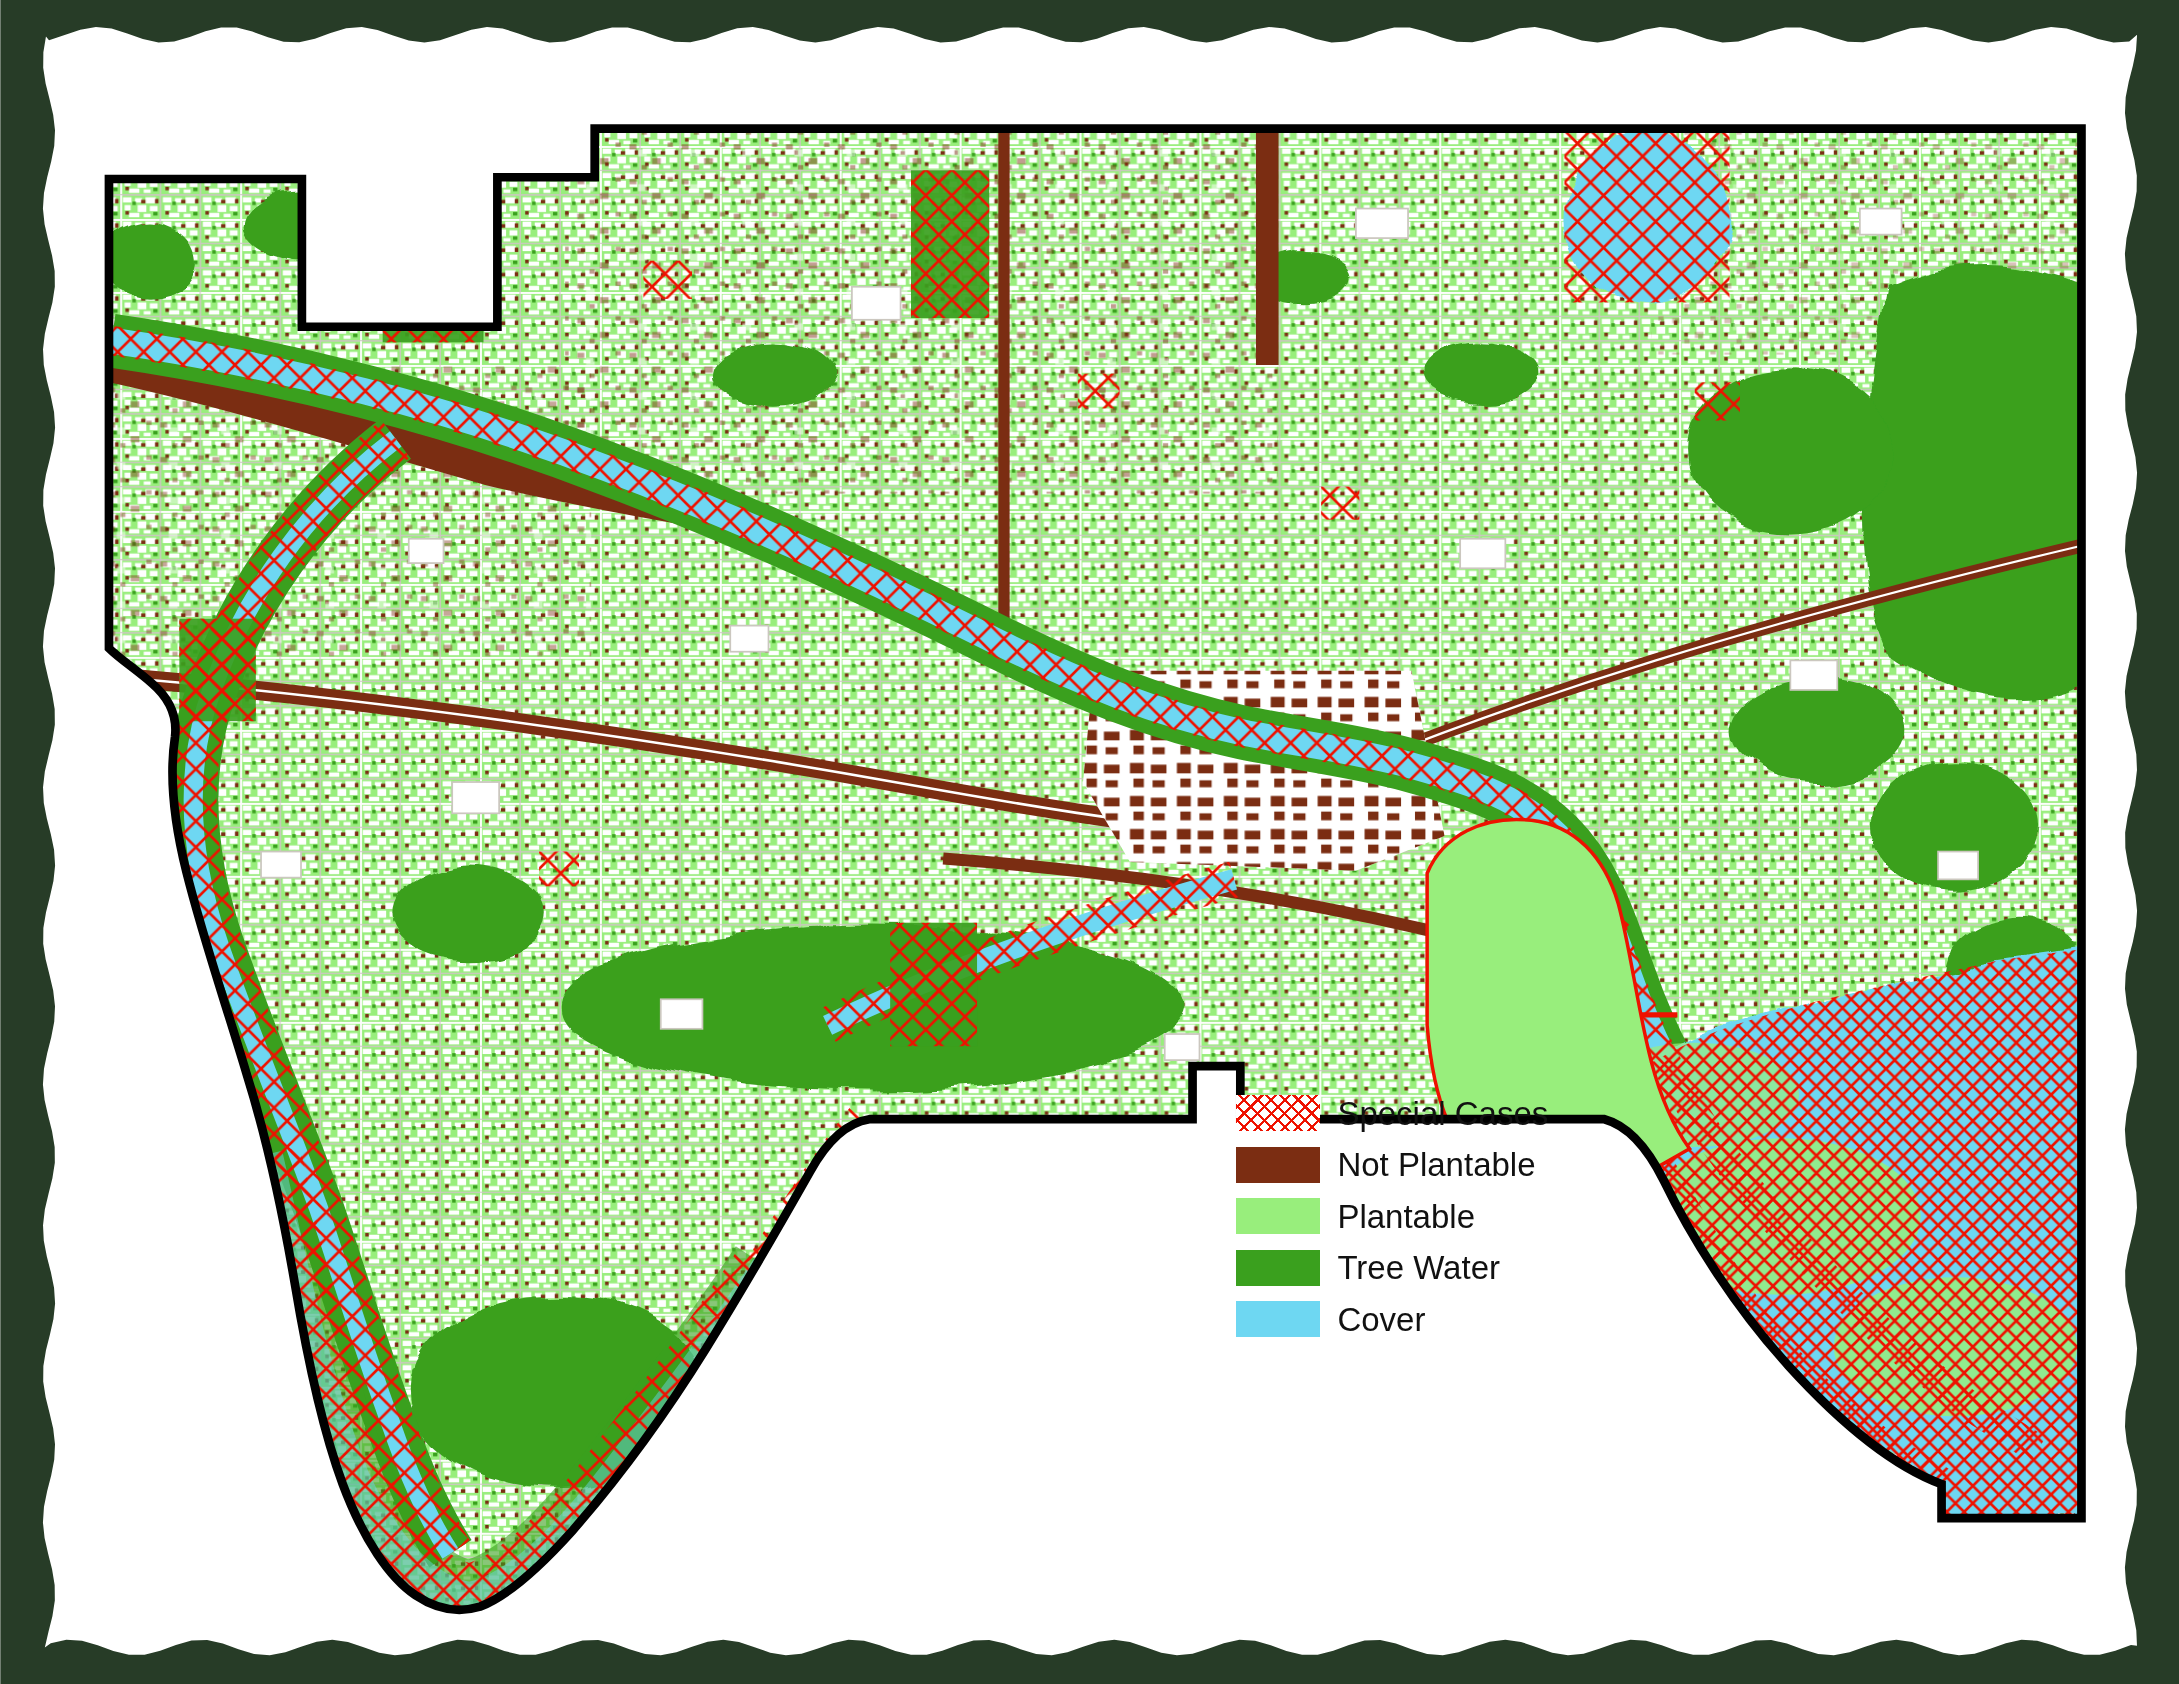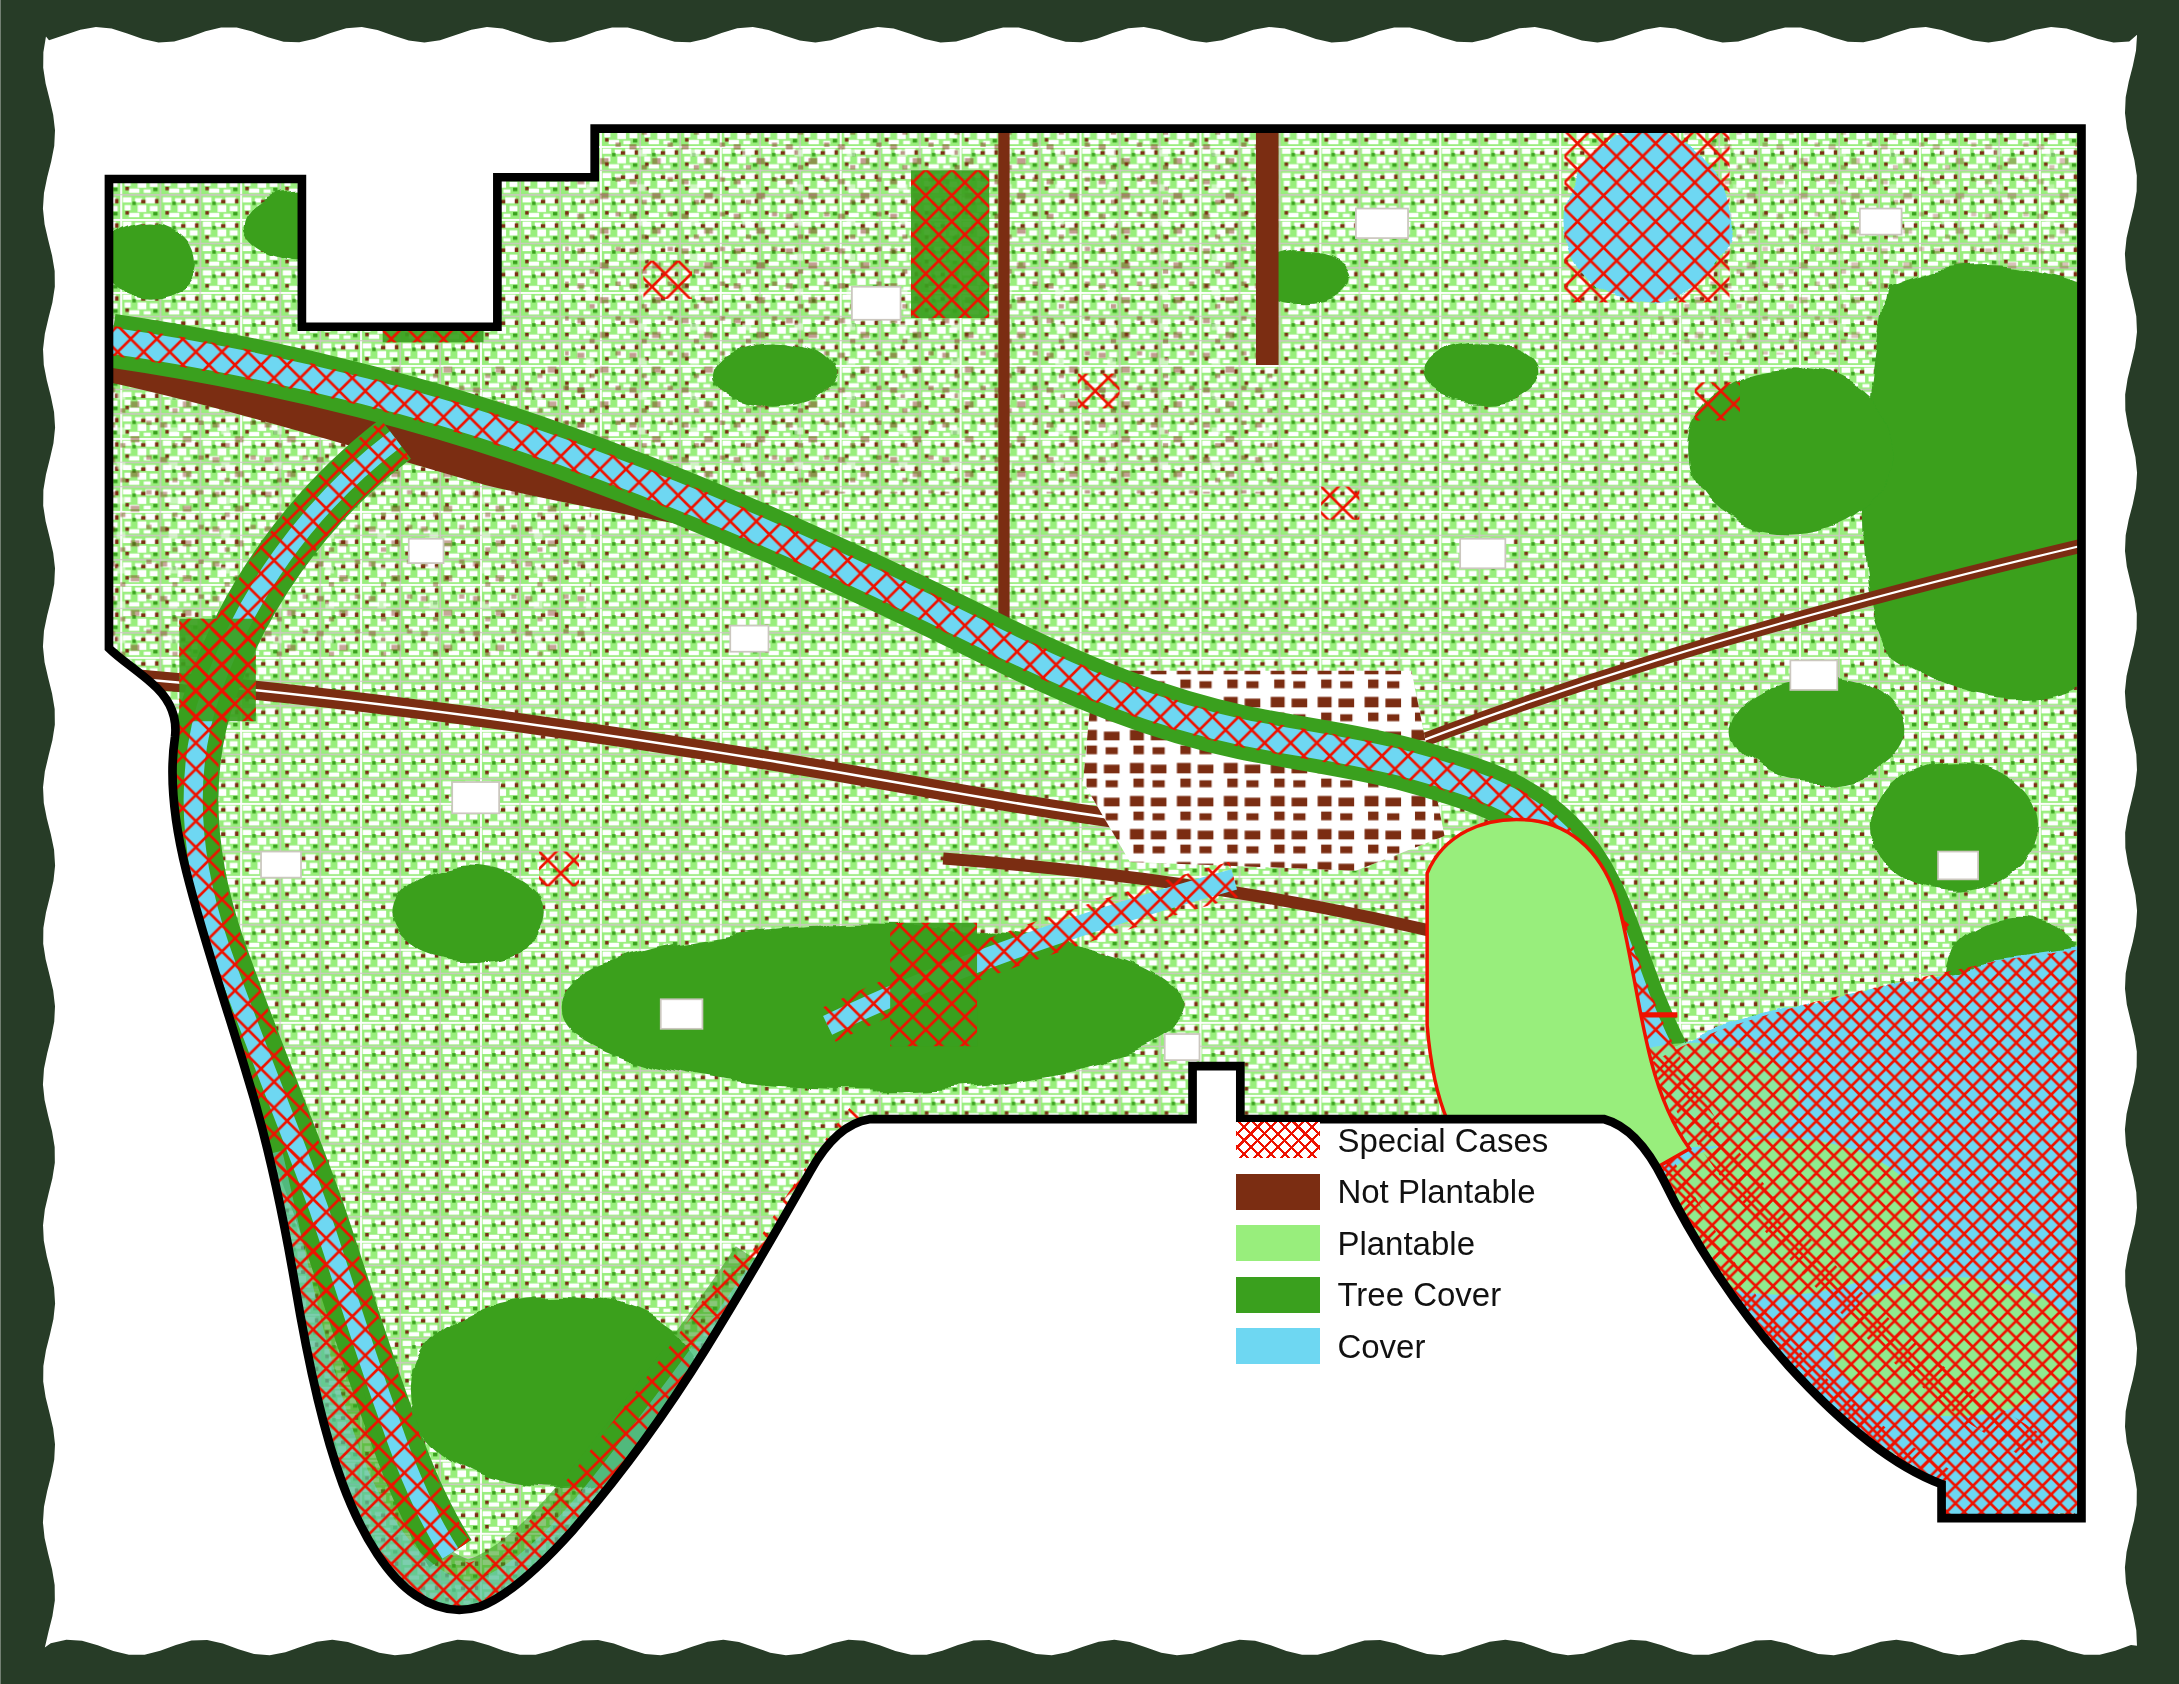--- a/index.html
+++ b/index.html
@@ -1,21 +1,21 @@
 <!DOCTYPE html>
 <html style="--c-special: #EE1100; --c-notplantable: #7B2D12; --c-plantable: #98EE7C; --c-treecover: #3AA01E; --c-water: #6ED7F2; --c-street: #CBC7BF; --c-boundary: #000000;font-size:14px"><head>
 <meta charset="utf-8">
 <style>
   html,body{margin:0;padding:0;background:#ffffff;}
   .page{position:relative;width:2180px;height:1684px;background:#ffffff;overflow:hidden;
         font-family:"Liberation Sans", sans-serif;}
   .frame-svg,.map-svg{position:absolute;left:0;top:0;width:2180px;height:1684px;}
   .map-svg{z-index:1;}
   .frame-svg{z-index:3;pointer-events:none;}
-  .legend{position:absolute;left:1236px;top:1122px;z-index:2;display:flex;flex-direction:column;}
+  .legend{position:absolute;left:1236px;top:1095px;z-index:2;display:flex;flex-direction:column;}
   .legend-row{display:flex;align-items:center;height:36px;margin-bottom:15.6px;}
   .legend-swatch{width:84px;height:36px;flex:0 0 84px;margin-right:17.4px;}
   .legend-label{font-size:33px;color:#111111;line-height:1;white-space:nowrap;}
   .sw-crosshatch{
     background-image:
       repeating-linear-gradient(45deg, transparent 0px, transparent 7.4px, var(--c-special) 7.4px, var(--c-special) 9.6px),
       repeating-linear-gradient(-45deg, transparent 0px, transparent 7.4px, var(--c-special) 7.4px, var(--c-special) 9.6px);
     background-color:#ffffff;}
 </style>
 </head>
@@ -229,21 +229,21 @@
     <div class="legend-row">
       <span class="legend-swatch" style="background: rgb(123, 45, 18);"></span>
       <span class="legend-label">Not Plantable</span>
     </div>
     <div class="legend-row">
       <span class="legend-swatch" style="background: rgb(152, 238, 124);"></span>
       <span class="legend-label">Plantable</span>
     </div>
     <div class="legend-row">
       <span class="legend-swatch" style="background: rgb(58, 160, 30);"></span>
-      <span class="legend-label">Tree Cover</span>
+      <span class="legend-label">Tree Water</span>
     </div>
     <div class="legend-row">
       <span class="legend-swatch" style="background: rgb(110, 215, 242);"></span>
       <span class="legend-label">Cover</span>
     </div>
   </div>
 
   <svg class="frame-svg" viewBox="0 0 2508 1938">
     <path id="framepath" fill-rule="evenodd" d="M0,0H2508V1938H0Z M56.0,46.4L74.0,40.4L92.0,34.1L110.0,31.0L128.0,32.8L146.0,38.5L164.0,45.0L182.0,48.8L200.0,47.8L218.0,42.6L236.0,36.0L254.0,31.6L272.0,31.7L290.0,36.3L308.0,43.0L326.0,48.0L344.0,48.7L362.0,44.7L380.0,38.1L398.0,32.6L416.0,31.1L434.0,34.4L452.0,40.8L470.0,46.7L488.0,49.0L506.0,46.4L524.0,40.4L542.0,34.1L560.0,31.0L578.0,32.8L596.0,38.5L614.0,45.0L632.0,48.8L650.0,47.8L668.0,42.6L686.0,36.0L704.0,31.6L722.0,31.7L740.0,36.3L758.0,43.0L776.0,48.0L794.0,48.7L812.0,44.7L830.0,38.1L848.0,32.6L866.0,31.1L884.0,34.4L902.0,40.8L920.0,46.7L938.0,49.0L956.0,46.4L974.0,40.4L992.0,34.1L1010.0,31.0L1028.0,32.8L1046.0,38.5L1064.0,45.0L1082.0,48.8L1100.0,47.8L1118.0,42.6L1136.0,36.0L1154.0,31.6L1172.0,31.7L1190.0,36.3L1208.0,43.0L1226.0,48.0L1244.0,48.7L1262.0,44.7L1280.0,38.1L1298.0,32.6L1316.0,31.1L1334.0,34.4L1352.0,40.8L1370.0,46.7L1388.0,49.0L1406.0,46.4L1424.0,40.4L1442.0,34.1L1460.0,31.0L1478.0,32.8L1496.0,38.5L1514.0,45.0L1532.0,48.8L1550.0,47.8L1568.0,42.6L1586.0,36.0L1604.0,31.6L1622.0,31.7L1640.0,36.3L1658.0,43.0L1676.0,48.0L1694.0,48.7L1712.0,44.7L1730.0,38.1L1748.0,32.6L1766.0,31.1L1784.0,34.4L1802.0,40.8L1820.0,46.7L1838.0,49.0L1856.0,46.4L1874.0,40.4L1892.0,34.1L1910.0,31.0L1928.0,32.8L1946.0,38.5L1964.0,45.0L1982.0,48.8L2000.0,47.8L2018.0,42.6L2036.0,36.0L2054.0,31.6L2072.0,31.7L2090.0,36.3L2108.0,43.0L2126.0,48.0L2144.0,48.7L2162.0,44.7L2180.0,38.1L2198.0,32.6L2216.0,31.1L2234.0,34.4L2252.0,40.8L2270.0,46.7L2288.0,49.0L2306.0,46.4L2324.0,40.4L2342.0,34.1L2360.0,31.0L2378.0,32.8L2396.0,38.5L2414.0,45.0L2432.0,48.8L2450.0,47.8L2459.0,40.0L2457.8,58.0L2454.1,76.0L2449.4,94.0L2445.9,112.0L2445.1,130.0L2447.2,148.0L2451.5,166.0L2455.9,184.0L2458.7,202.0L2458.5,220.0L2455.5,238.0L2451.0,256.0L2446.9,274.0L2445.0,292.0L2446.2,310.0L2449.9,328.0L2454.6,346.0L2458.1,364.0L2458.9,382.0L2456.8,400.0L2452.5,418.0L2448.1,436.0L2445.3,454.0L2445.5,472.0L2448.5,490.0L2453.0,508.0L2457.1,526.0L2459.0,544.0L2457.8,562.0L2454.1,580.0L2449.4,598.0L2445.9,616.0L2445.1,634.0L2447.2,652.0L2451.5,670.0L2455.9,688.0L2458.7,706.0L2458.5,724.0L2455.5,742.0L2451.0,760.0L2446.9,778.0L2445.0,796.0L2446.2,814.0L2449.9,832.0L2454.6,850.0L2458.1,868.0L2458.9,886.0L2456.8,904.0L2452.5,922.0L2448.1,940.0L2445.3,958.0L2445.5,976.0L2448.5,994.0L2453.0,1012.0L2457.1,1030.0L2459.0,1048.0L2457.8,1066.0L2454.1,1084.0L2449.4,1102.0L2445.9,1120.0L2445.1,1138.0L2447.2,1156.0L2451.5,1174.0L2455.9,1192.0L2458.7,1210.0L2458.5,1228.0L2455.5,1246.0L2451.0,1264.0L2446.9,1282.0L2445.0,1300.0L2446.2,1318.0L2449.9,1336.0L2454.6,1354.0L2458.1,1372.0L2458.9,1390.0L2456.8,1408.0L2452.5,1426.0L2448.1,1444.0L2445.3,1462.0L2445.5,1480.0L2448.5,1498.0L2453.0,1516.0L2457.1,1534.0L2459.0,1552.0L2457.8,1570.0L2454.1,1588.0L2449.4,1606.0L2445.9,1624.0L2445.1,1642.0L2447.2,1660.0L2451.5,1678.0L2455.9,1696.0L2458.7,1714.0L2458.5,1732.0L2455.5,1750.0L2451.0,1768.0L2446.9,1786.0L2445.0,1804.0L2446.2,1822.0L2449.9,1840.0L2454.6,1858.0L2458.1,1876.0L2458.9,1894.0L2452.0,1893.0L2434.0,1899.6L2416.0,1904.3L2398.0,1904.4L2380.0,1900.0L2362.0,1893.4L2344.0,1888.2L2326.0,1887.2L2308.0,1891.0L2290.0,1897.5L2272.0,1903.2L2254.0,1905.0L2236.0,1901.9L2218.0,1895.6L2200.0,1889.6L2182.0,1887.0L2164.0,1889.3L2146.0,1895.2L2128.0,1901.6L2110.0,1904.9L2092.0,1903.4L2074.0,1897.9L2056.0,1891.3L2038.0,1887.3L2020.0,1888.0L2002.0,1893.0L1984.0,1899.6L1966.0,1904.3L1948.0,1904.4L1930.0,1900.0L1912.0,1893.4L1894.0,1888.2L1876.0,1887.2L1858.0,1891.0L1840.0,1897.5L1822.0,1903.2L1804.0,1905.0L1786.0,1901.9L1768.0,1895.6L1750.0,1889.6L1732.0,1887.0L1714.0,1889.3L1696.0,1895.2L1678.0,1901.6L1660.0,1904.9L1642.0,1903.4L1624.0,1897.9L1606.0,1891.3L1588.0,1887.3L1570.0,1888.0L1552.0,1893.0L1534.0,1899.6L1516.0,1904.3L1498.0,1904.4L1480.0,1900.0L1462.0,1893.4L1444.0,1888.2L1426.0,1887.2L1408.0,1891.0L1390.0,1897.5L1372.0,1903.2L1354.0,1905.0L1336.0,1901.9L1318.0,1895.6L1300.0,1889.6L1282.0,1887.0L1264.0,1889.3L1246.0,1895.2L1228.0,1901.6L1210.0,1904.9L1192.0,1903.4L1174.0,1897.9L1156.0,1891.3L1138.0,1887.3L1120.0,1888.0L1102.0,1893.0L1084.0,1899.6L1066.0,1904.3L1048.0,1904.4L1030.0,1900.0L1012.0,1893.4L994.0,1888.2L976.0,1887.2L958.0,1891.0L940.0,1897.5L922.0,1903.2L904.0,1905.0L886.0,1901.9L868.0,1895.6L850.0,1889.6L832.0,1887.0L814.0,1889.3L796.0,1895.2L778.0,1901.6L760.0,1904.9L742.0,1903.4L724.0,1897.9L706.0,1891.3L688.0,1887.3L670.0,1888.0L652.0,1893.0L634.0,1899.6L616.0,1904.3L598.0,1904.4L580.0,1900.0L562.0,1893.4L544.0,1888.2L526.0,1887.2L508.0,1891.0L490.0,1897.5L472.0,1903.2L454.0,1905.0L436.0,1901.9L418.0,1895.6L400.0,1889.6L382.0,1887.0L364.0,1889.3L346.0,1895.2L328.0,1901.6L310.0,1904.9L292.0,1903.4L274.0,1897.9L256.0,1891.3L238.0,1887.3L220.0,1888.0L202.0,1893.0L184.0,1899.6L166.0,1904.3L148.0,1904.4L130.0,1900.0L112.0,1893.4L94.0,1888.2L76.0,1887.2L58.0,1891.0L51.2,1896.0L55.4,1878.0L59.9,1860.0L62.7,1842.0L62.5,1824.0L59.5,1806.0L55.0,1788.0L50.9,1770.0L49.0,1752.0L50.2,1734.0L53.9,1716.0L58.5,1698.0L62.0,1680.0L62.9,1662.0L60.8,1644.0L56.6,1626.0L52.1,1608.0L49.3,1590.0L49.5,1572.0L52.5,1554.0L57.0,1536.0L61.1,1518.0L63.0,1500.0L61.8,1482.0L58.1,1464.0L53.5,1446.0L50.0,1428.0L49.1,1410.0L51.2,1392.0L55.4,1374.0L59.9,1356.0L62.7,1338.0L62.5,1320.0L59.5,1302.0L55.0,1284.0L50.9,1266.0L49.0,1248.0L50.2,1230.0L53.9,1212.0L58.5,1194.0L62.0,1176.0L62.9,1158.0L60.8,1140.0L56.6,1122.0L52.1,1104.0L49.3,1086.0L49.5,1068.0L52.5,1050.0L57.0,1032.0L61.1,1014.0L63.0,996.0L61.8,978.0L58.1,960.0L53.5,942.0L50.0,924.0L49.1,906.0L51.2,888.0L55.4,870.0L59.9,852.0L62.7,834.0L62.5,816.0L59.5,798.0L55.0,780.0L50.9,762.0L49.0,744.0L50.2,726.0L53.9,708.0L58.5,690.0L62.0,672.0L62.9,654.0L60.8,636.0L56.6,618.0L52.1,600.0L49.3,582.0L49.5,564.0L52.5,546.0L57.0,528.0L61.1,510.0L63.0,492.0L61.8,474.0L58.1,456.0L53.5,438.0L50.0,420.0L49.1,402.0L51.2,384.0L55.4,366.0L59.9,348.0L62.7,330.0L62.5,312.0L59.5,294.0L55.0,276.0L50.9,258.0L49.0,240.0L50.2,222.0L53.9,204.0L58.5,186.0L62.0,168.0L62.9,150.0L60.8,132.0L56.6,114.0L52.1,96.0L49.3,78.0L49.5,60.0L52.5,42.0Z" fill="#273C27"></path>
   </svg>

